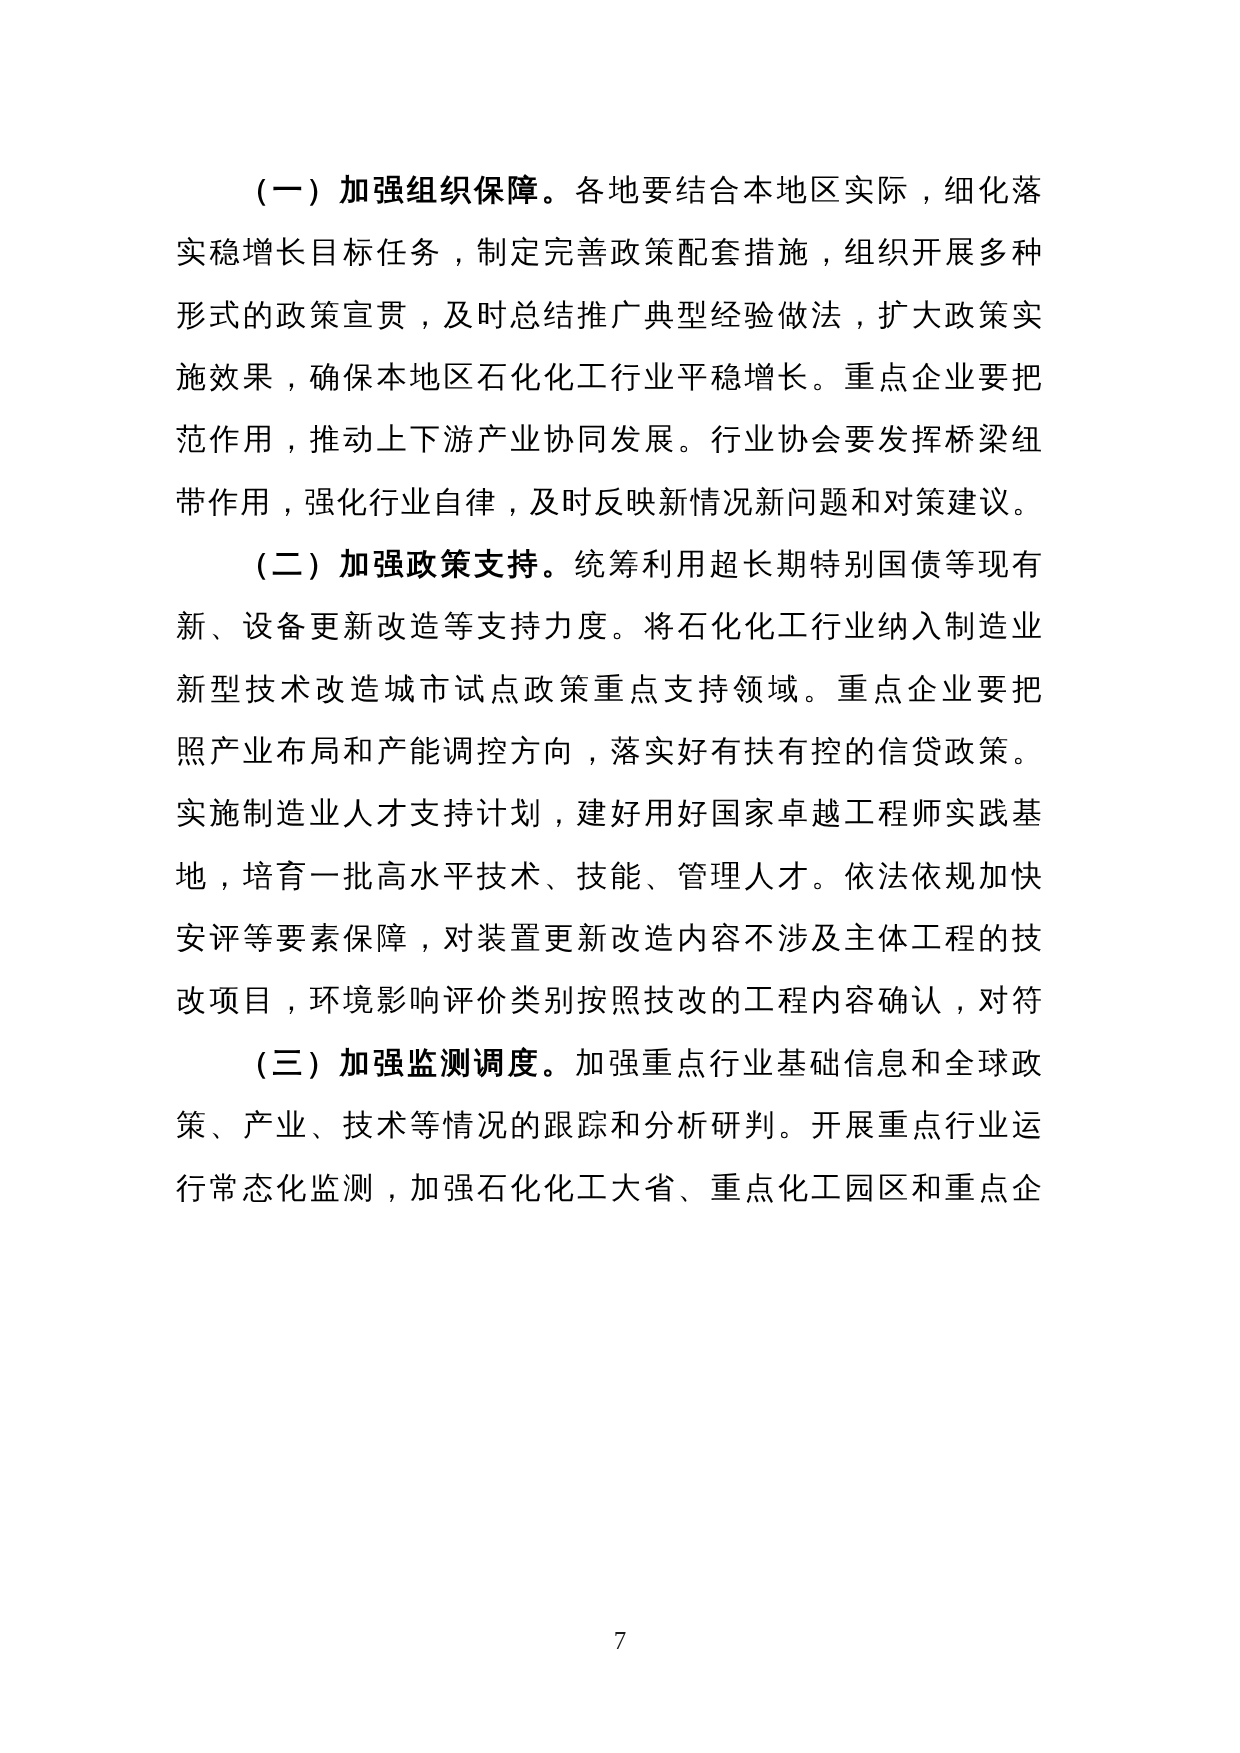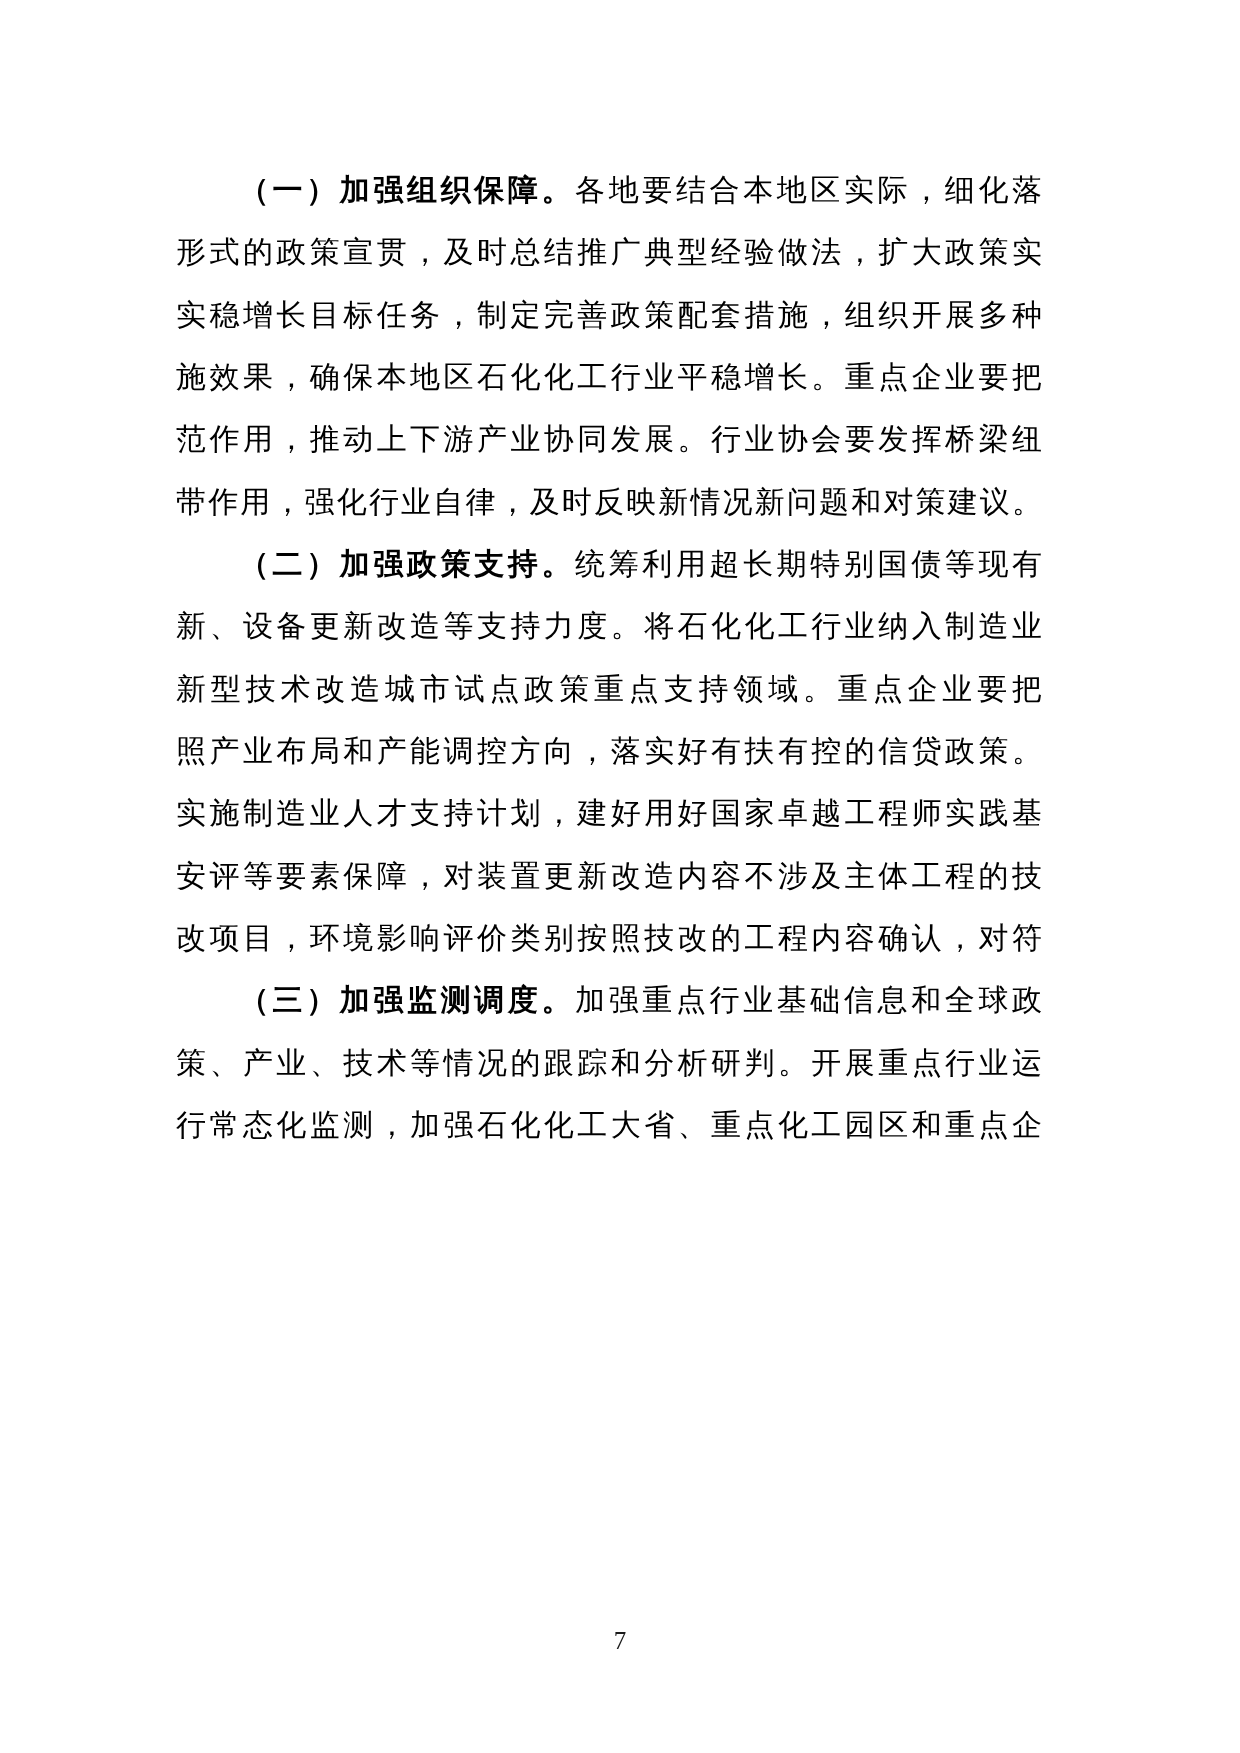--- a/index.html
+++ b/index.html
@@ -48,31 +48,32 @@
     color: #1a1a1a;
   }
 </style>
 </head>
 <body>
 
 <div class="page">
   <div class="body-text">
 
     <div class="line first-line"><span class="lead">（一）加强组织保障。</span><span>各地要结合本地区实际，细化落</span></div>
+    <div class="line">实稳增长目标任务，制定完善政策配套措施，组织开展多种</div>
     <div class="line">形式的政策宣贯，及时总结推广典型经验做法，扩大政策实</div>
-    <div class="line">实稳增长目标任务，制定完善政策配套措施，组织开展多种</div>
     <div class="line">施效果，确保本地区石化化工行业平稳增长。重点企业要把</div>
     <div class="line">范作用，推动上下游产业协同发展。行业协会要发挥桥梁纽</div>
     <div class="line">带作用，强化行业自律，及时反映新情况新问题和对策建议。</div>
 
     <div class="line first-line"><span class="lead">（二）加强政策支持。</span><span>统筹利用超长期特别国债等现有</span></div>
     <div class="line">新、设备更新改造等支持力度。将石化化工行业纳入制造业</div>
     <div class="line">新型技术改造城市试点政策重点支持领域。重点企业要把</div>
     <div class="line">照产业布局和产能调控方向，落实好有扶有控的信贷政策。</div>
     <div class="line">实施制造业人才支持计划，建好用好国家卓越工程师实践基</div>
+    <div class="line">地，培育一批高水平技术、技能、管理人才。依法依规加快</div>
     <div class="line">安评等要素保障，对装置更新改造内容不涉及主体工程的技</div>
     <div class="line">改项目，环境影响评价类别按照技改的工程内容确认，对符</div>
 
     <div class="line first-line"><span class="lead">（三）加强监测调度。</span><span>加强重点行业基础信息和全球政</span></div>
     <div class="line">策、产业、技术等情况的跟踪和分析研判。开展重点行业运</div>
     <div class="line">行常态化监测，加强石化化工大省、重点化工园区和重点企</div>
 
   </div>
 
   <div class="page-number">7</div>

